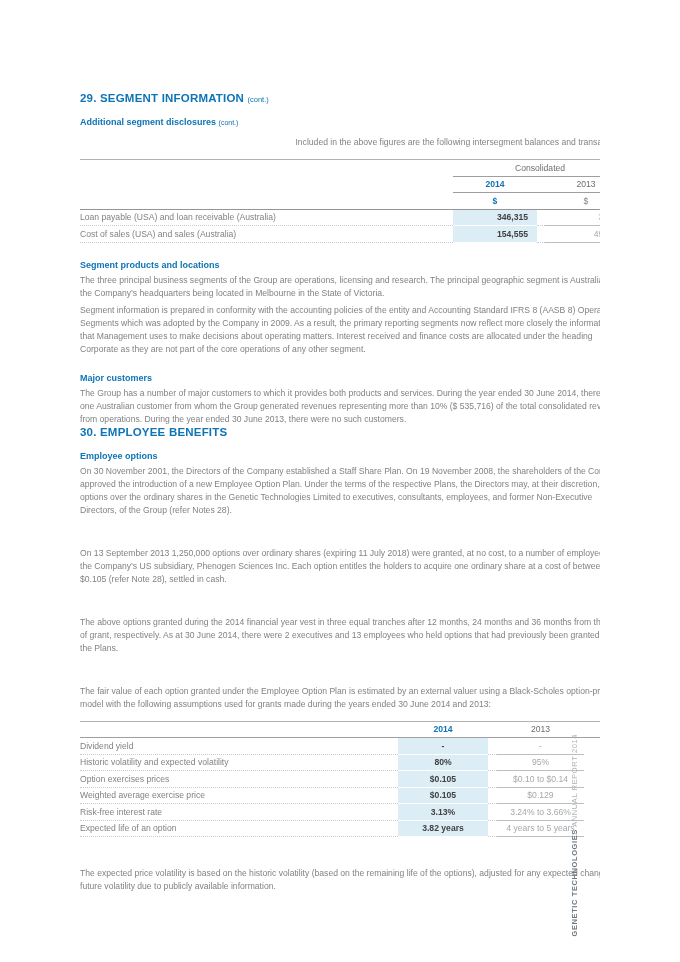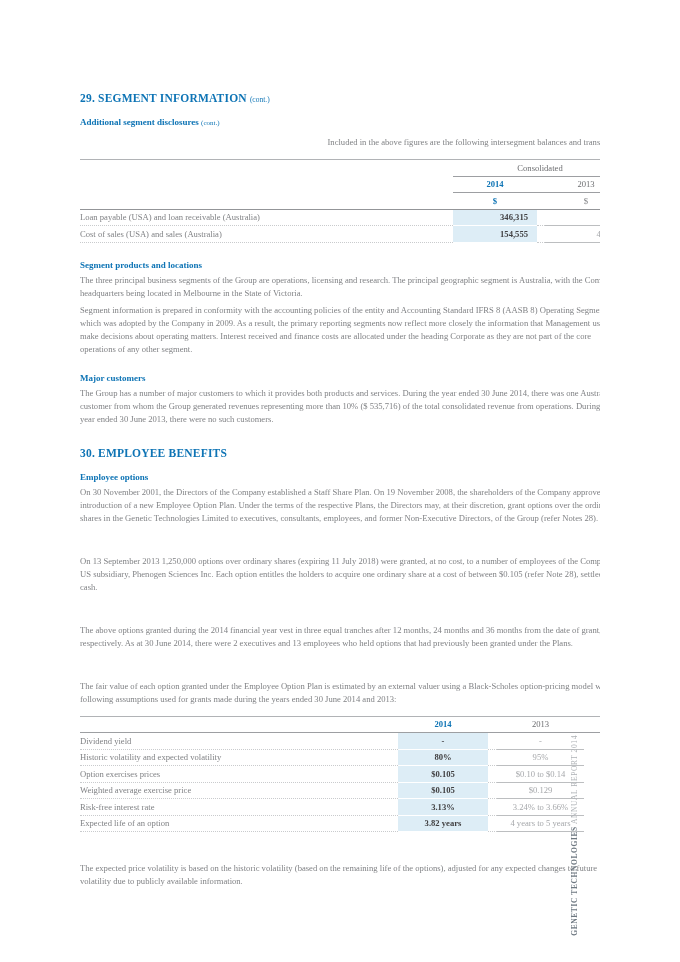--- a/index.html
+++ b/index.html
@@ -1,28 +1,28 @@
 <!DOCTYPE html>
 <html><head>
 <meta charset="utf-8">
 <style>
   html,body { margin:0; padding:0; background:#ffffff; }
   .page {
     position:relative; width:600px; height:962px; background:#ffffff;
-    font-family:Liberation Serif, serif; color:#808285; overflow:hidden;
+    font-family:Liberation Sans, sans-serif; color:#808285; overflow:hidden;
   }
   .content { position:absolute; left:80px; top:92px; width:547px; }
 
   .h-main { color:#0e74b5; font-size:11.5px; font-weight:bold; margin:0; letter-spacing:0.2px; }
   .h-main .cont { font-size:7.5px; font-weight:normal; letter-spacing:0; }
   .h-sub { color:#0e74b5; font-size:9px; font-weight:bold; margin:0; }
   .h-sub .cont { font-size:7px; font-weight:normal; }
   .mt-13 { margin-top:13px; }
   .mt-17 { margin-top:17px; }
-  .mt-21 { margin-top:21px; }
+  .mt-21 { }
   .body-text { font-size:8.6px; line-height:13px; color:#808285; margin:4px 0 0 0; text-align:left; }
   .body-text.intro { margin-top:9px;text-align:right; }
   .body-text.para { margin-top:30px; }
 
   table { border-collapse:collapse; table-layout:fixed; width:547px; }
   td { font-size:8.6px; line-height:10.5px; padding:2.5px 0; color:#808285; vertical-align:bottom; }
 
   .tbl1 { margin-top:10px; border-top:1px solid #b1b3b6; }
   .tbl1 col.c-label  { width:373px; }
   .tbl1 col.c-2014   { width:84px; }

